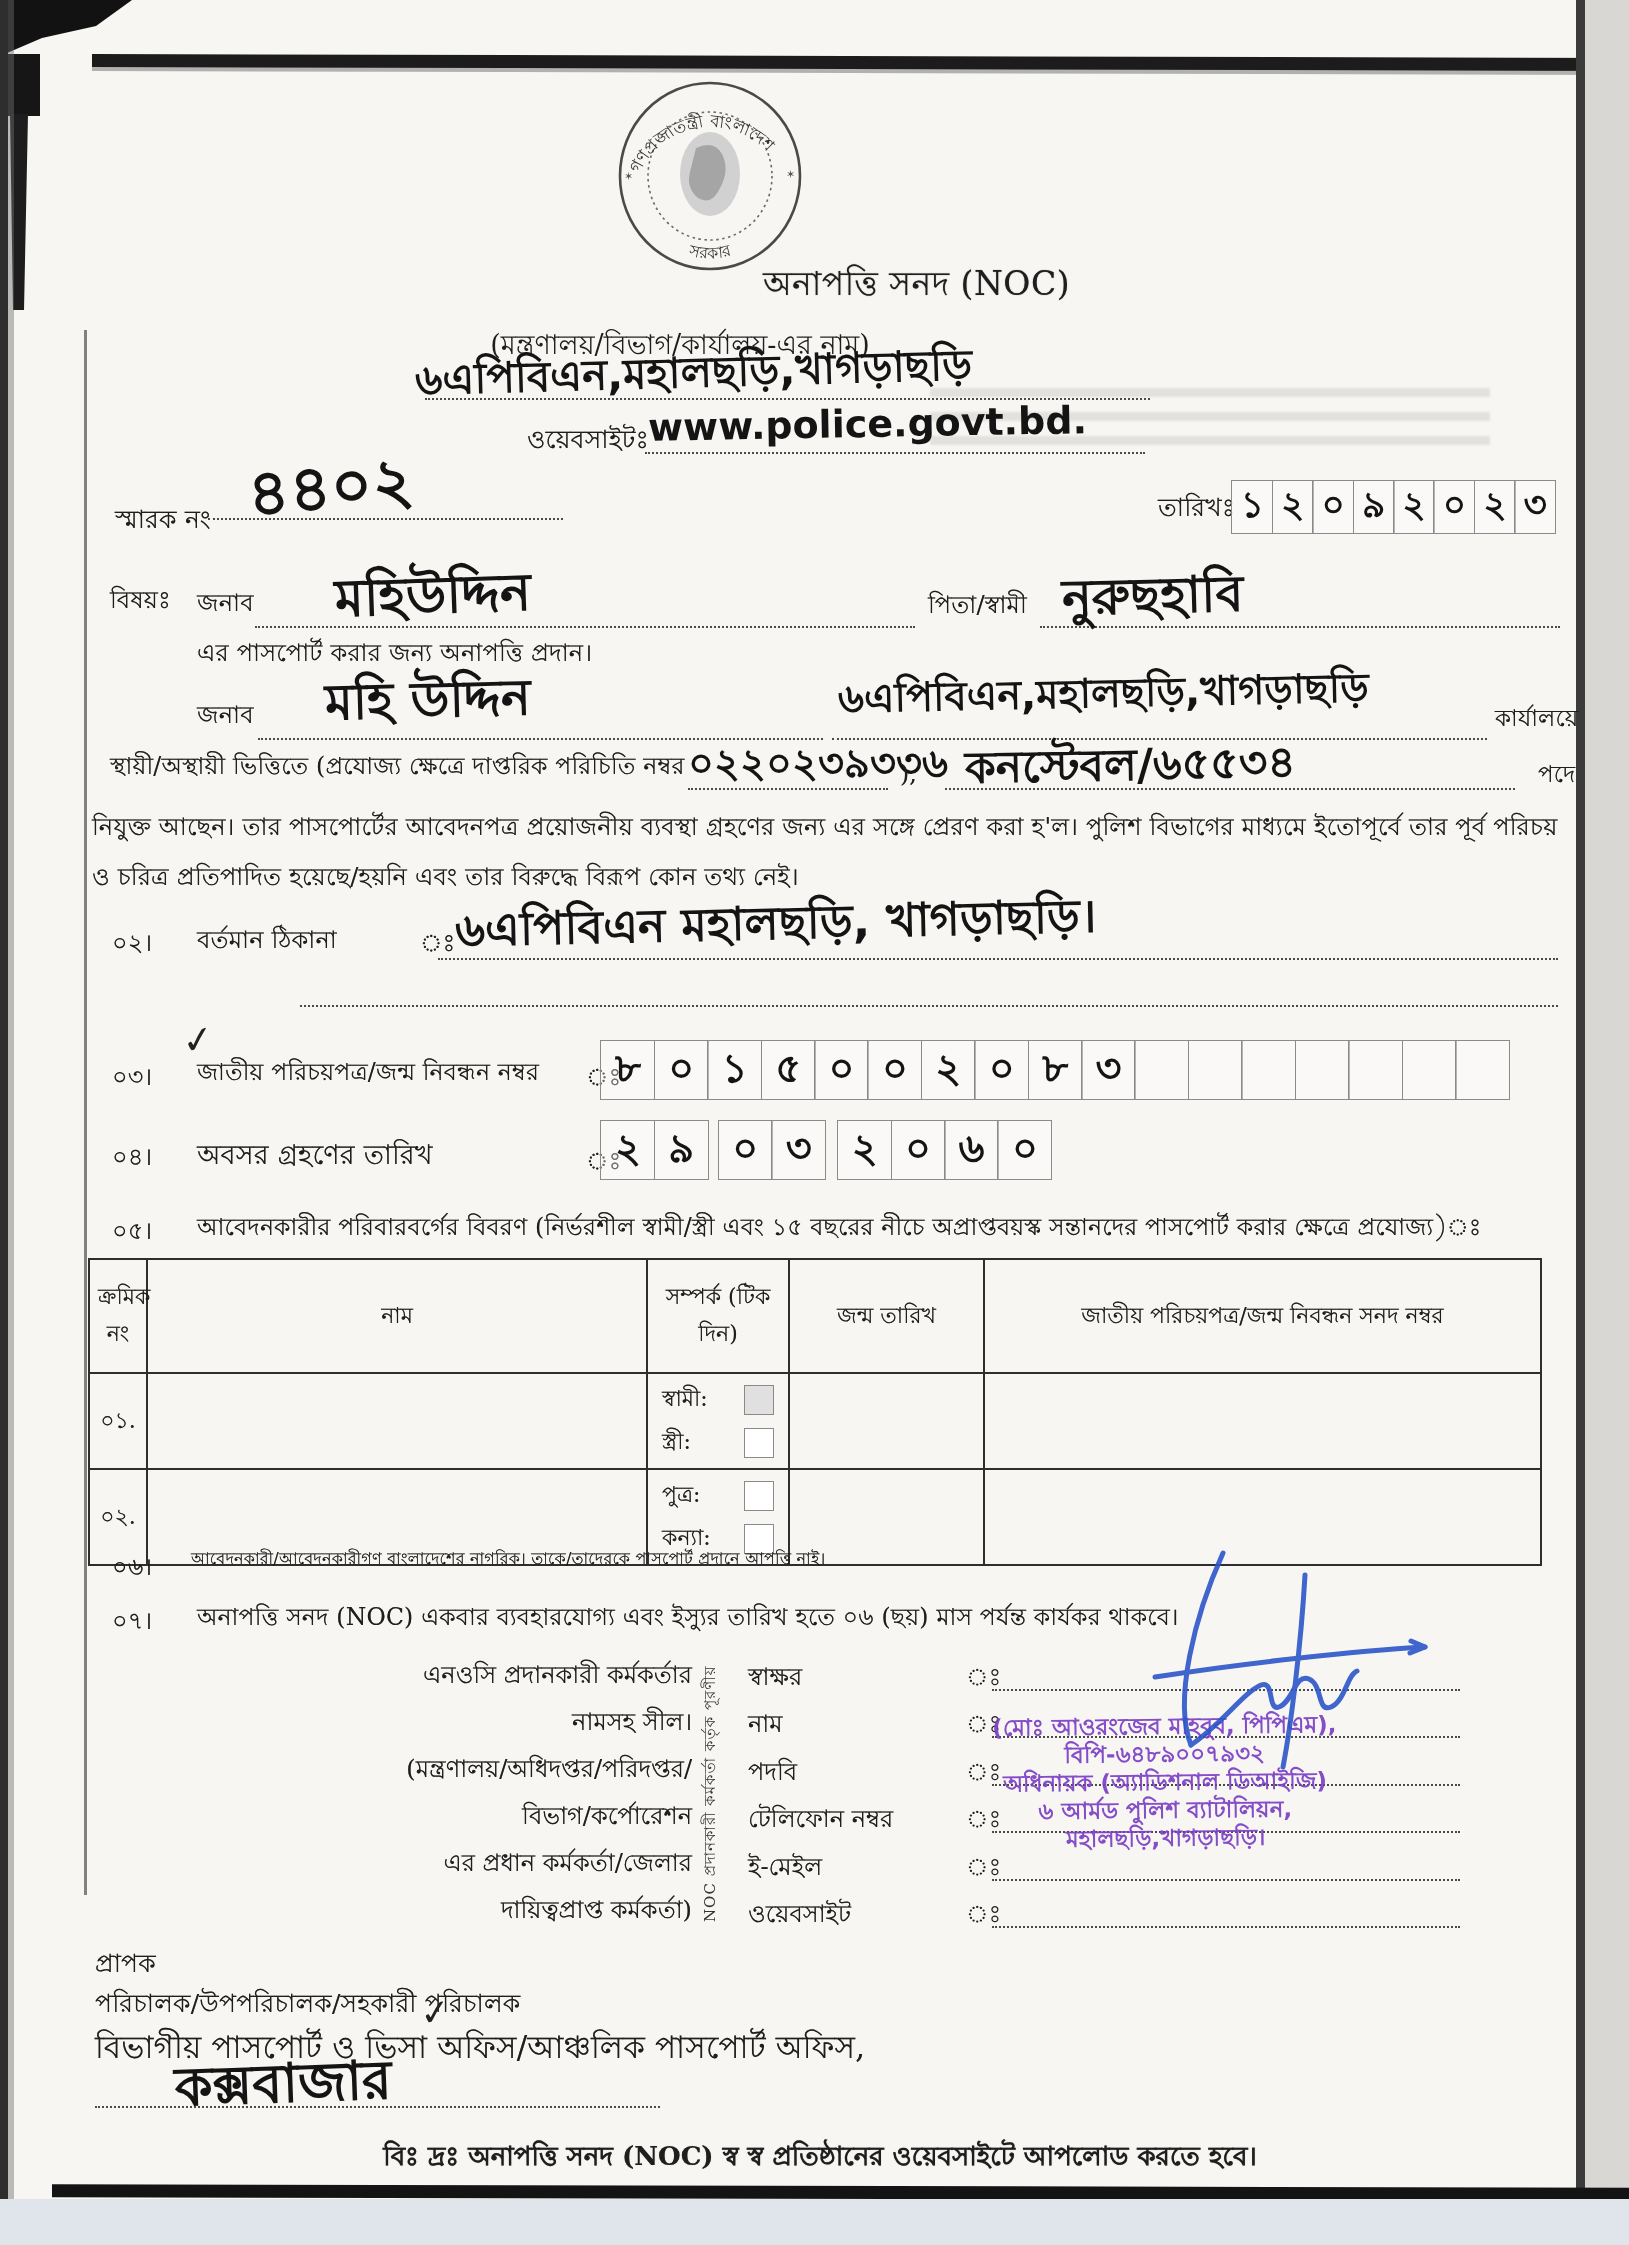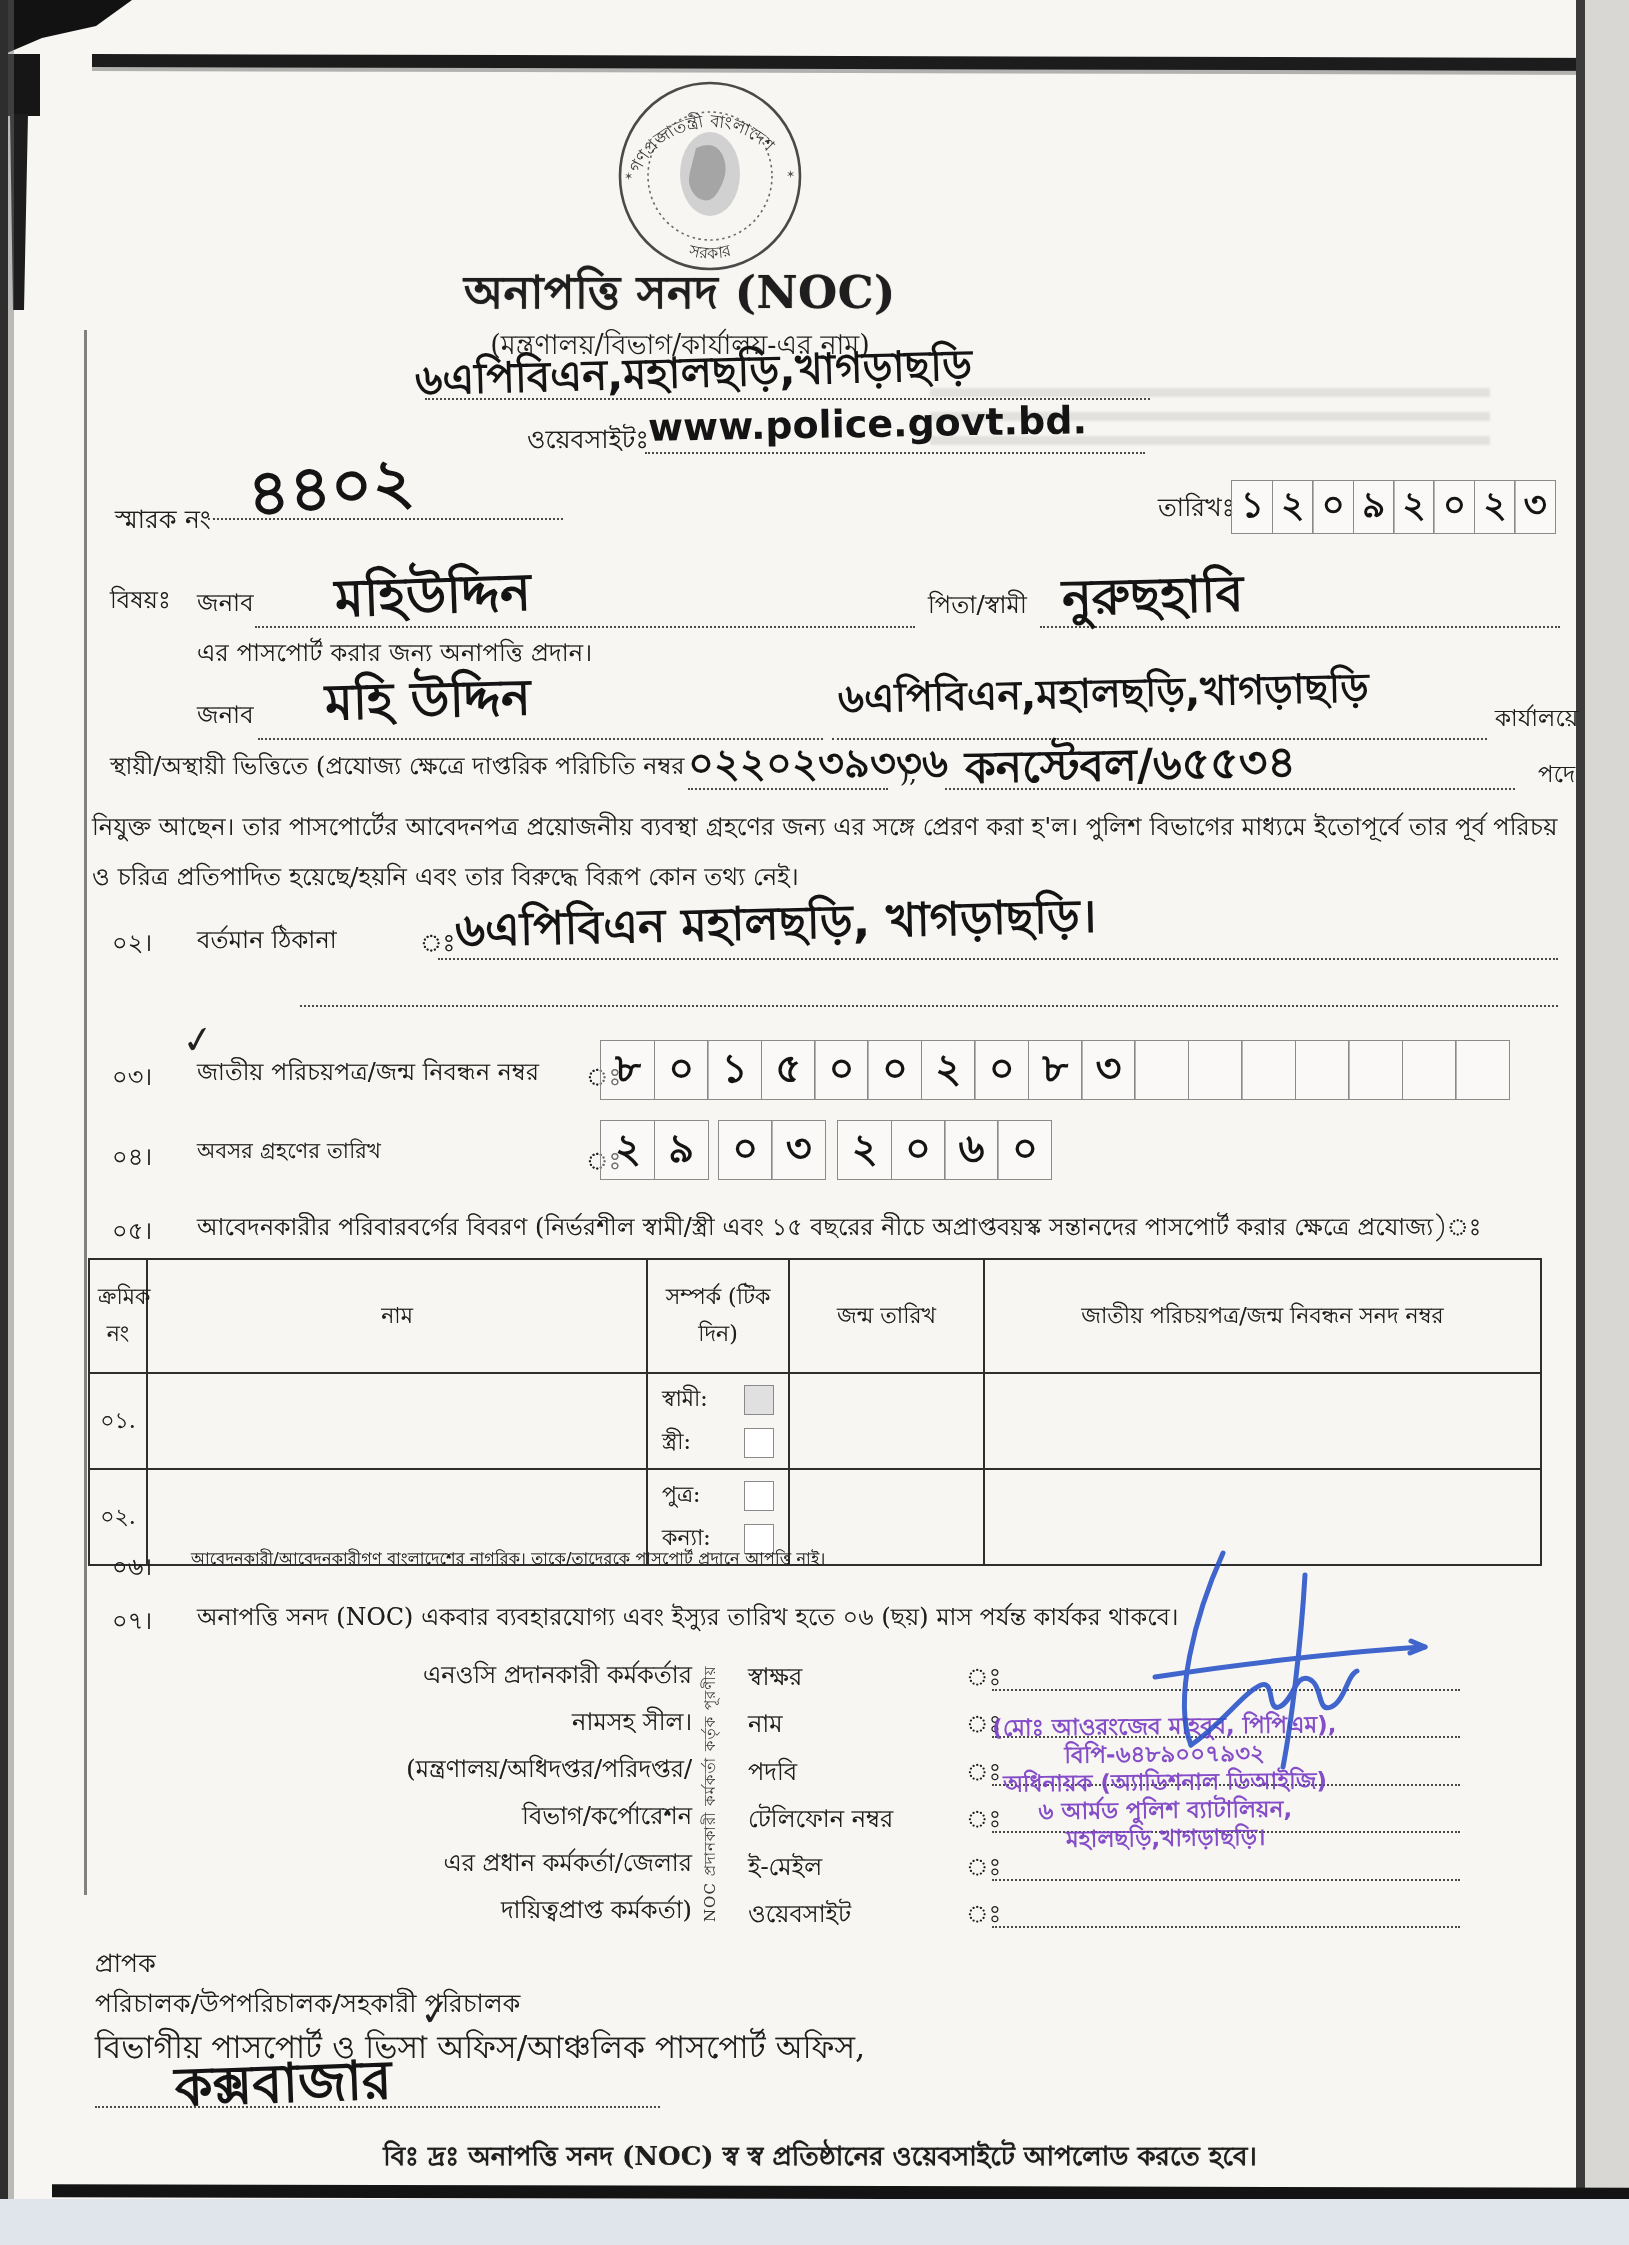--- a/index.html
+++ b/index.html
@@ -22,21 +22,21 @@
   .ghost{position:absolute;left:930px;top:388px;width:560px;height:62px;opacity:.16;filter:blur(1px);
     background:repeating-linear-gradient(180deg,#777 0 9px,transparent 9px 24px);}
   
   .printed{position:absolute;font-size:24px;line-height:1.25;letter-spacing:.2px;text-shadow:0 0 .6px rgba(30,30,30,.55);}
   .hw{position:absolute;font-family:"DejaVu Sans", sans-serif;font-weight:600;color:#141414;white-space:nowrap;}
   .dots{position:absolute;border-bottom:2.6px dotted #4a4a4a;height:0;}
   .check{position:absolute;font-family:"DejaVu Sans",sans-serif;font-weight:bold;color:#222;}
   
   .seal{position:absolute;left:612px;top:78px;}
   
-  .title{position:absolute;left:290px;top:258px;width:780px;text-align:center;font-size:45px;font-weight:bold;letter-spacing:.5px;text-shadow:0 0 1px rgba(0,0,0,.6);}
+  .title{position:absolute;left:290px;top:258px;width:780px;text-align:right;font-size:33px;font-weight:normal;letter-spacing:.5px;text-shadow:0 0 1px rgba(0,0,0,.6);}
   .subtitle{position:absolute;left:290px;top:324px;width:780px;text-align:center;font-size:27px;}
   
   .grid{position:absolute;display:flex;}
   .cell{box-sizing:border-box;border:1.6px solid #8a8a8a;margin-left:-1.6px;display:flex;align-items:center;justify-content:center;
         font-family:"DejaVu Sans",sans-serif;font-weight:600;color:#141414;background:rgba(255,255,255,.35);}
   .date-grid .cell{width:42px;height:54px;font-size:36px;}
   .nid-grid .cell{width:55px;height:60px;font-size:40px;}
   .ret-grid .cell{width:55px;height:60px;font-size:40px;}
   .ret-grid .cell:nth-child(3){margin-left:9px;}
   .ret-grid .cell:nth-child(5){margin-left:11px;}
@@ -183,21 +183,21 @@
       <div class="cell"></div>
       <div class="cell"></div>
       <div class="cell"></div>
       <div class="cell"></div>
       <div class="cell"></div>
       <div class="cell"></div>
       <div class="cell"></div>
     </div>
 
   <div class="printed" style="left:112px;top:1142px;text-align:center;">০৪।</div>
-  <div class="printed" style="left:197px;top:1138px;font-size:21px;">অবসর গ্রহণের তারিখ</div>
+  <div class="printed" style="left:197px;top:1138px;font-size:27px;">অবসর গ্রহণের তারিখ</div>
   <div class="printed" style="left:586px;top:1146px;">ঃ</div>
   <div class="grid ret-grid" style="left:602px;top:1120px;">
       <div class="cell">২</div>
       <div class="cell">৯</div>
       <div class="cell">০</div>
       <div class="cell">৩</div>
       <div class="cell">২</div>
       <div class="cell">০</div>
       <div class="cell">৬</div>
       <div class="cell">০</div>

